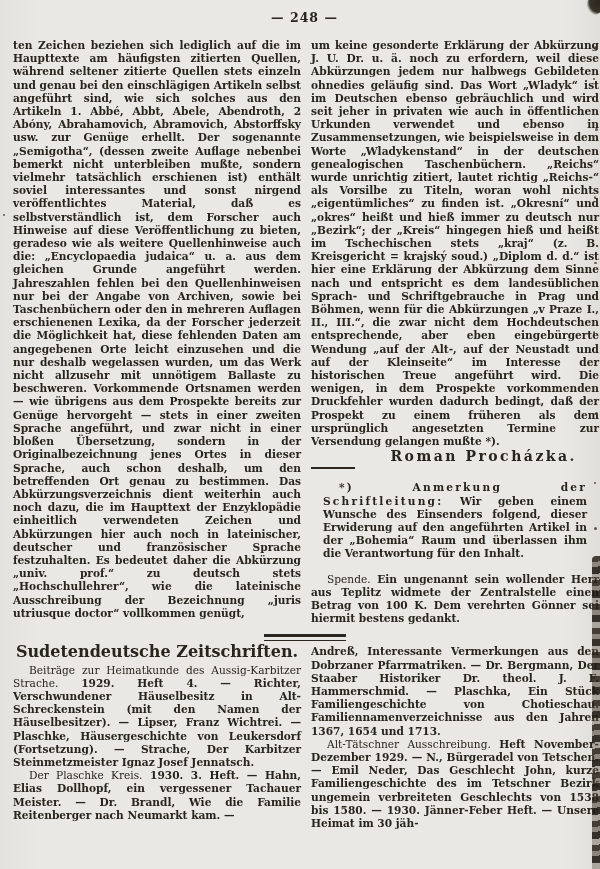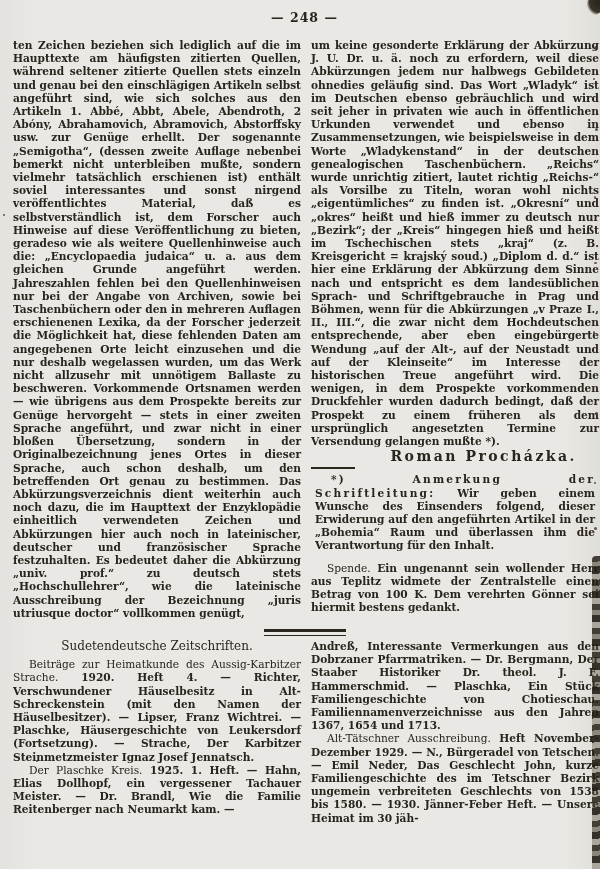--- a/index.html
+++ b/index.html
@@ -24,36 +24,36 @@
   }
   .body-text p{margin:0;}
   .signature{
     text-align:right;padding-right:22px;letter-spacing:2.5px;
     font-size:14px;line-height:14px;font-weight:bold;margin-top:1px;
   }
   .footnote-rule{
     width:44px;border:0;border-top:2px solid #2b261e;
     margin:4px 0 3px 0;
   }
-  .footnote p{margin:4px;text-indent:16px;}
+  .footnote p{margin:12px;text-indent:16px;}
   .fn-label{letter-spacing:2.2px;}
   .notice{margin-top:9px;}
   .notice p{margin:0;text-indent:16px;}
   .bold-run{font-weight:normal;}
   .mid-divider{
     width:82px;margin:9px auto 4px auto;
     border-top:3px solid #2b261e;border-bottom:1px solid #2b261e;
     height:3px;
   }
   .section-heading{
     text-align:center;font-size:21px;font-weight:bold;
     margin:0 0 7px 0;letter-spacing:0.5px;
   }
   .sub-heading{
-    text-align:center;font-size:12px;font-weight:normal;
+    text-align:center;font-size:16px;font-weight:bold;
     margin:0 0 5px 0;
   }
   .entry{margin:0 0 3px 0;text-indent:16px;}
   .entry-cont{margin:0 0 3px 0;text-indent:0;}
   
   .artifact{position:absolute;pointer-events:none;}
   .blob-tr{
     top:-3px;right:-3px;width:16px;height:18px;
     background:radial-gradient(ellipse at 70% 30%,#2a241c 0%,#3a332a 55%,rgba(58,51,42,0) 75%);
     border-radius:40% 0 60% 50%;
@@ -102,22 +102,22 @@
         <p><span class="bold-run">Spende.</span><span> Ein ungenannt sein wollender Herr aus Teplitz widmete der Zentralstelle einen Betrag von 100 K. Dem verehrten Gönner sei hiermit bestens gedankt.</span></p>
       </div>
     </div>
   </div>
 
   <div class="mid-divider"></div>
 
   <div class="cols">
     <div class="col body-text">
       <div class="sub-heading">Sudetendeutsche Zeitschriften.</div>
-      <p class="entry"><span class="bold-run">Beiträge zur Heimatkunde des Aussig-Karbitzer Strache.</span><span> 1920. Heft 4. — Richter, Verschwundener Häuselbesitz in Alt-Schreckenstein (mit den Namen der Häuselbesitzer). — Lipser, Franz Wichtrei. — Plaschke, Häusergeschichte von Leukersdorf (Fortsetzung). — Strache, Der Karbitzer Steinmetzmeister Ignaz Josef Jennatsch.</span></p>
-      <p class="entry"><span class="bold-run">Der Plaschke Kreis.</span><span> 1925. 1. Heft. — Hahn, Elias Dollhopf, ein vergessener Tachauer Meister. — Dr. Brandl, Wie die Familie Reitenberger nach Neumarkt kam. —</span></p>
+      <p class="entry"><span class="bold-run">Beiträge zur Heimatkunde des Aussig-Karbitzer Strache.</span><span> 1929. Heft 4. — Richter, Verschwundener Häuselbesitz in Alt-Schreckenstein (mit den Namen der Häuselbesitzer). — Lipser, Franz Wichtrei. — Plaschke, Häusergeschichte von Leukersdorf (Fortsetzung). — Strache, Der Karbitzer Steinmetzmeister Ignaz Josef Jennatsch.</span></p>
+      <p class="entry"><span class="bold-run">Der Plaschke Kreis.</span><span> 1930. 3. Heft. — Hahn, Elias Dollhopf, ein vergessener Tachauer Meister. — Dr. Brandl, Wie die Familie Reitenberger nach Neumarkt kam. —</span></p>
     </div>
     <div class="col body-text">
       <p class="entry-cont"><span class="bold-run"></span><span>Andreß, Interessante Vermerkungen aus den Dobrzaner Pfarrmatriken. — Dr. Bergmann, Der Staaber Historiker Dr. theol. J. F. Hammerschmid. — Plaschka, Ein Stück Familiengeschichte von Chotieschau. Familiennamenverzeichnisse aus den Jahren 1367, 1654 und 1713.</span></p>
       <p class="entry"><span class="bold-run">Alt-Tätschner Ausschreibung.</span><span> Heft November-Dezember 1929. — N., Bürgeradel von Tetschen. — Emil Neder, Das Geschlecht John, kurze Familiengeschichte des im Tetschner Bezirk ungemein verbreiteten Geschlechts von 1538 bis 1580. — 1930. Jänner-Feber Heft. — Unsere Heimat im 30 jäh-</span></p>
     </div>
   </div>
 
 </div>
 
 <div class="artifact blob-tr"></div>

